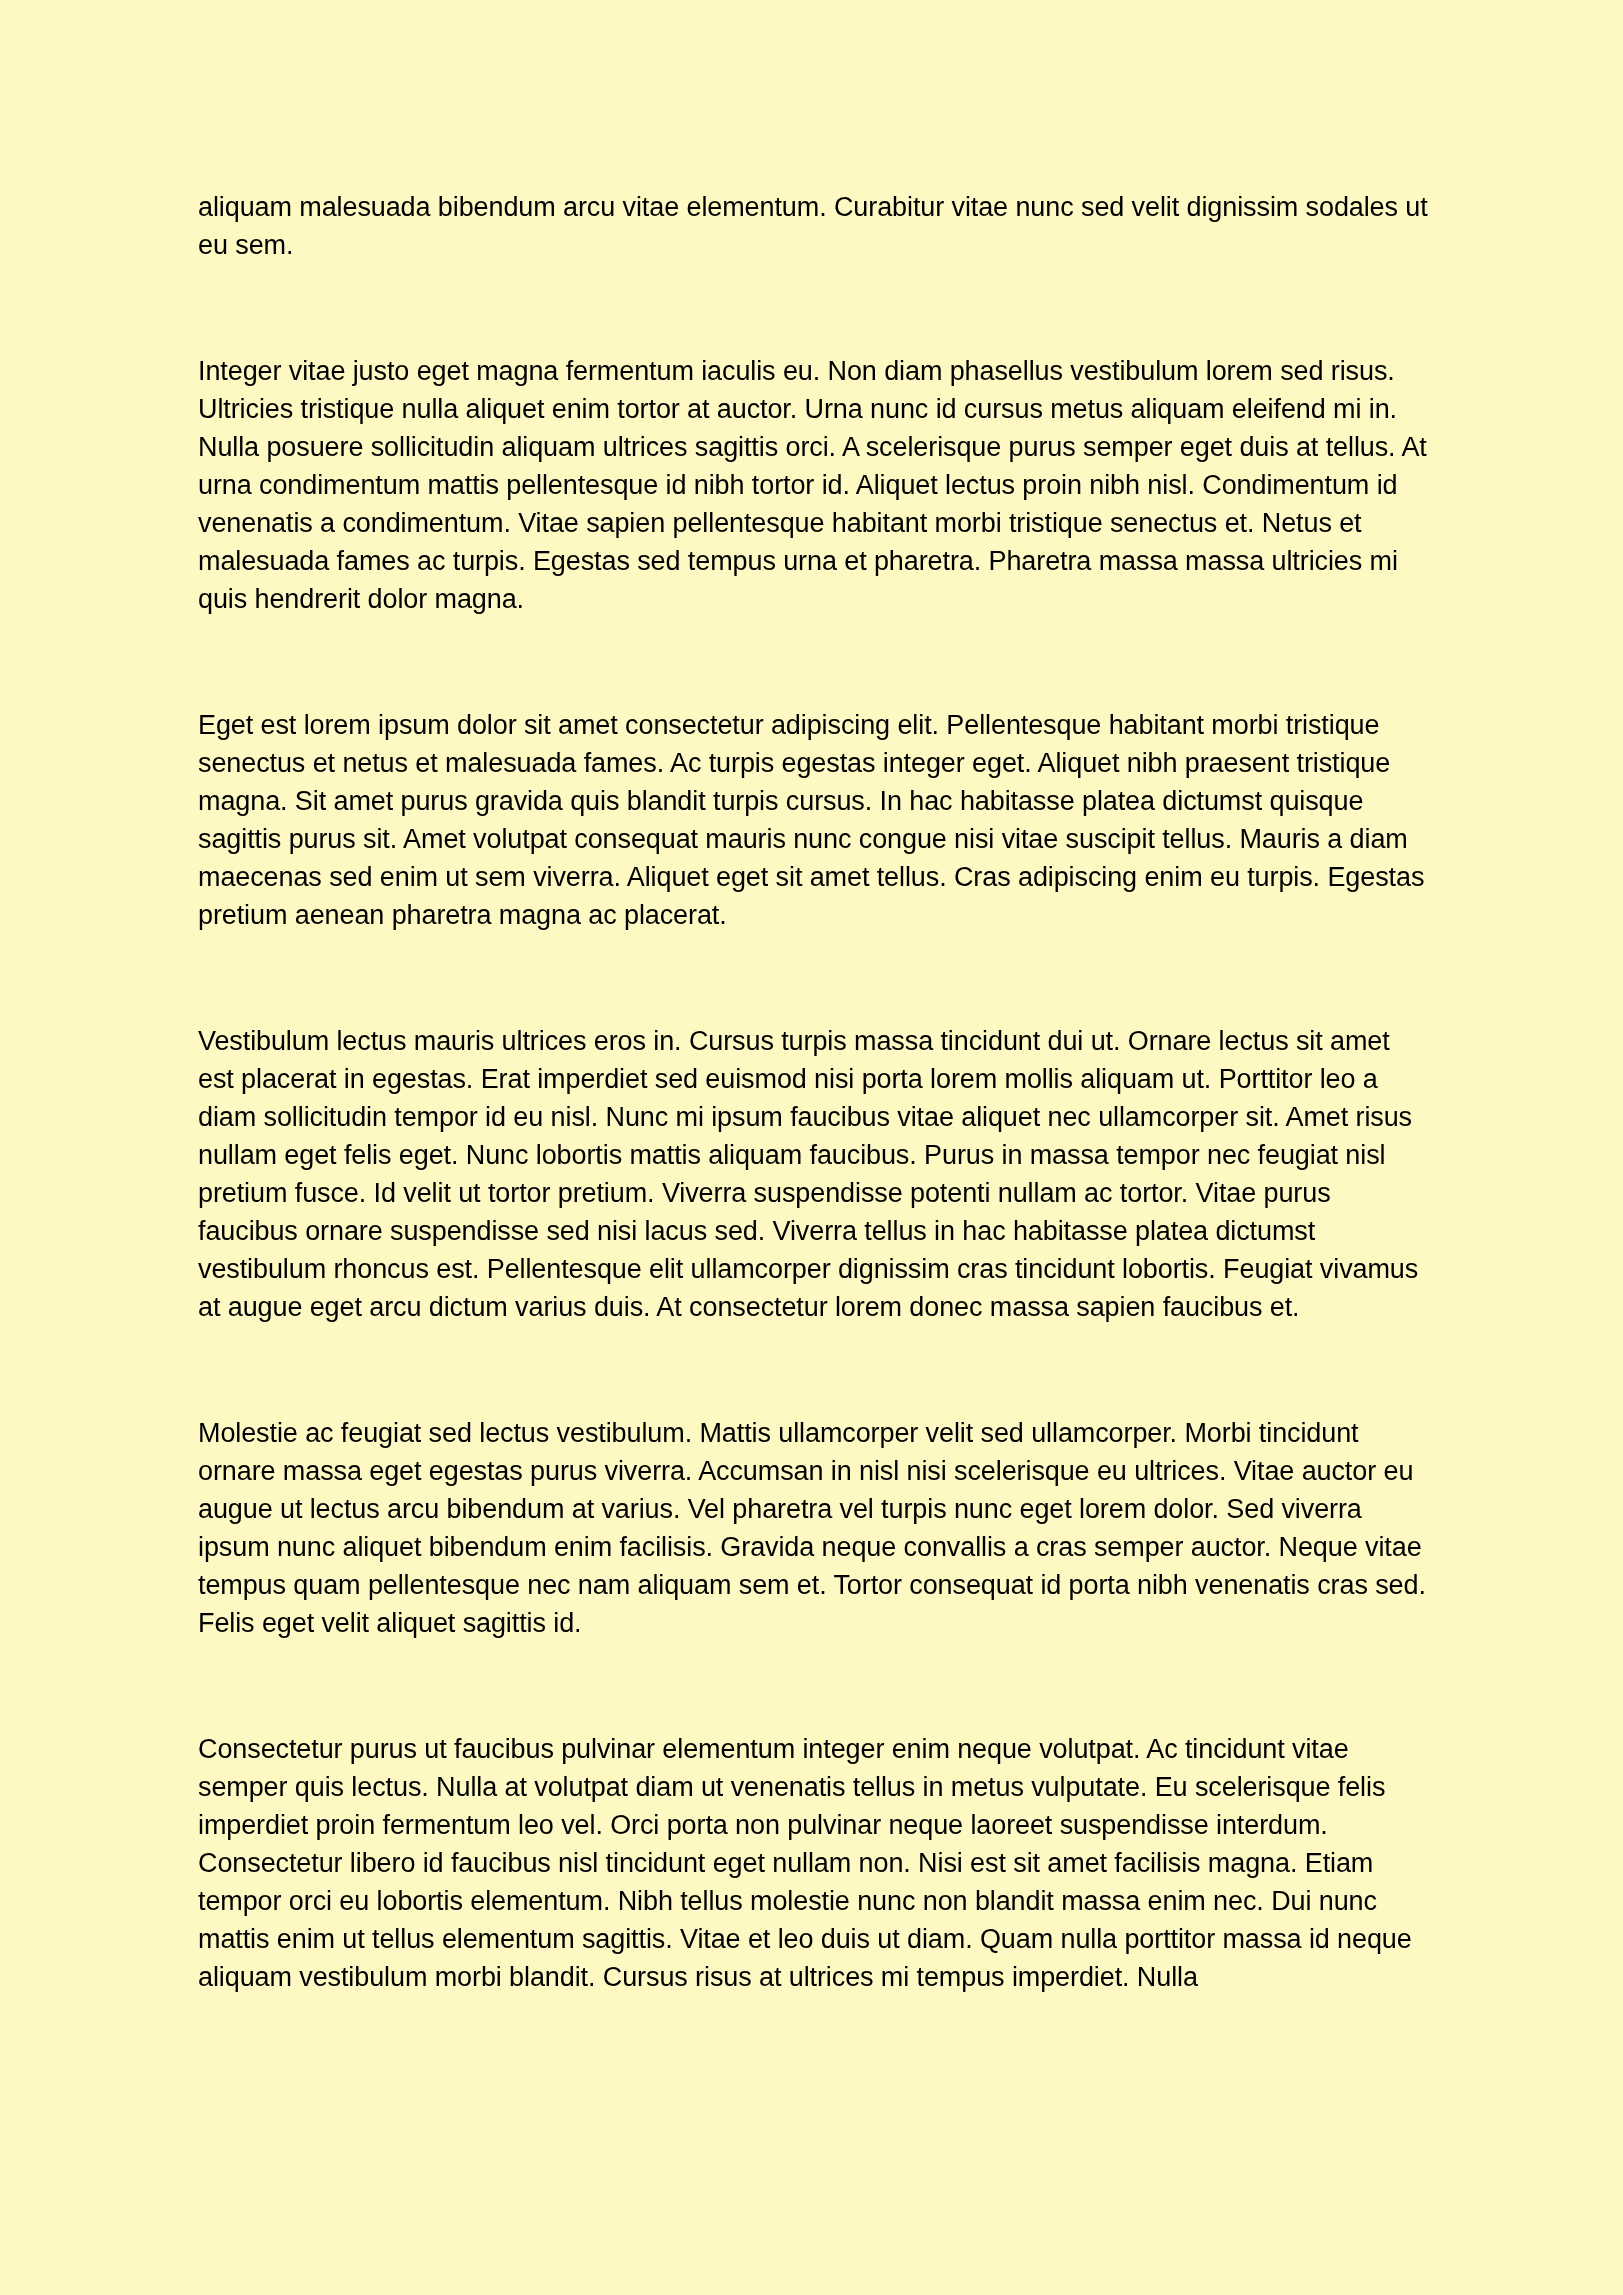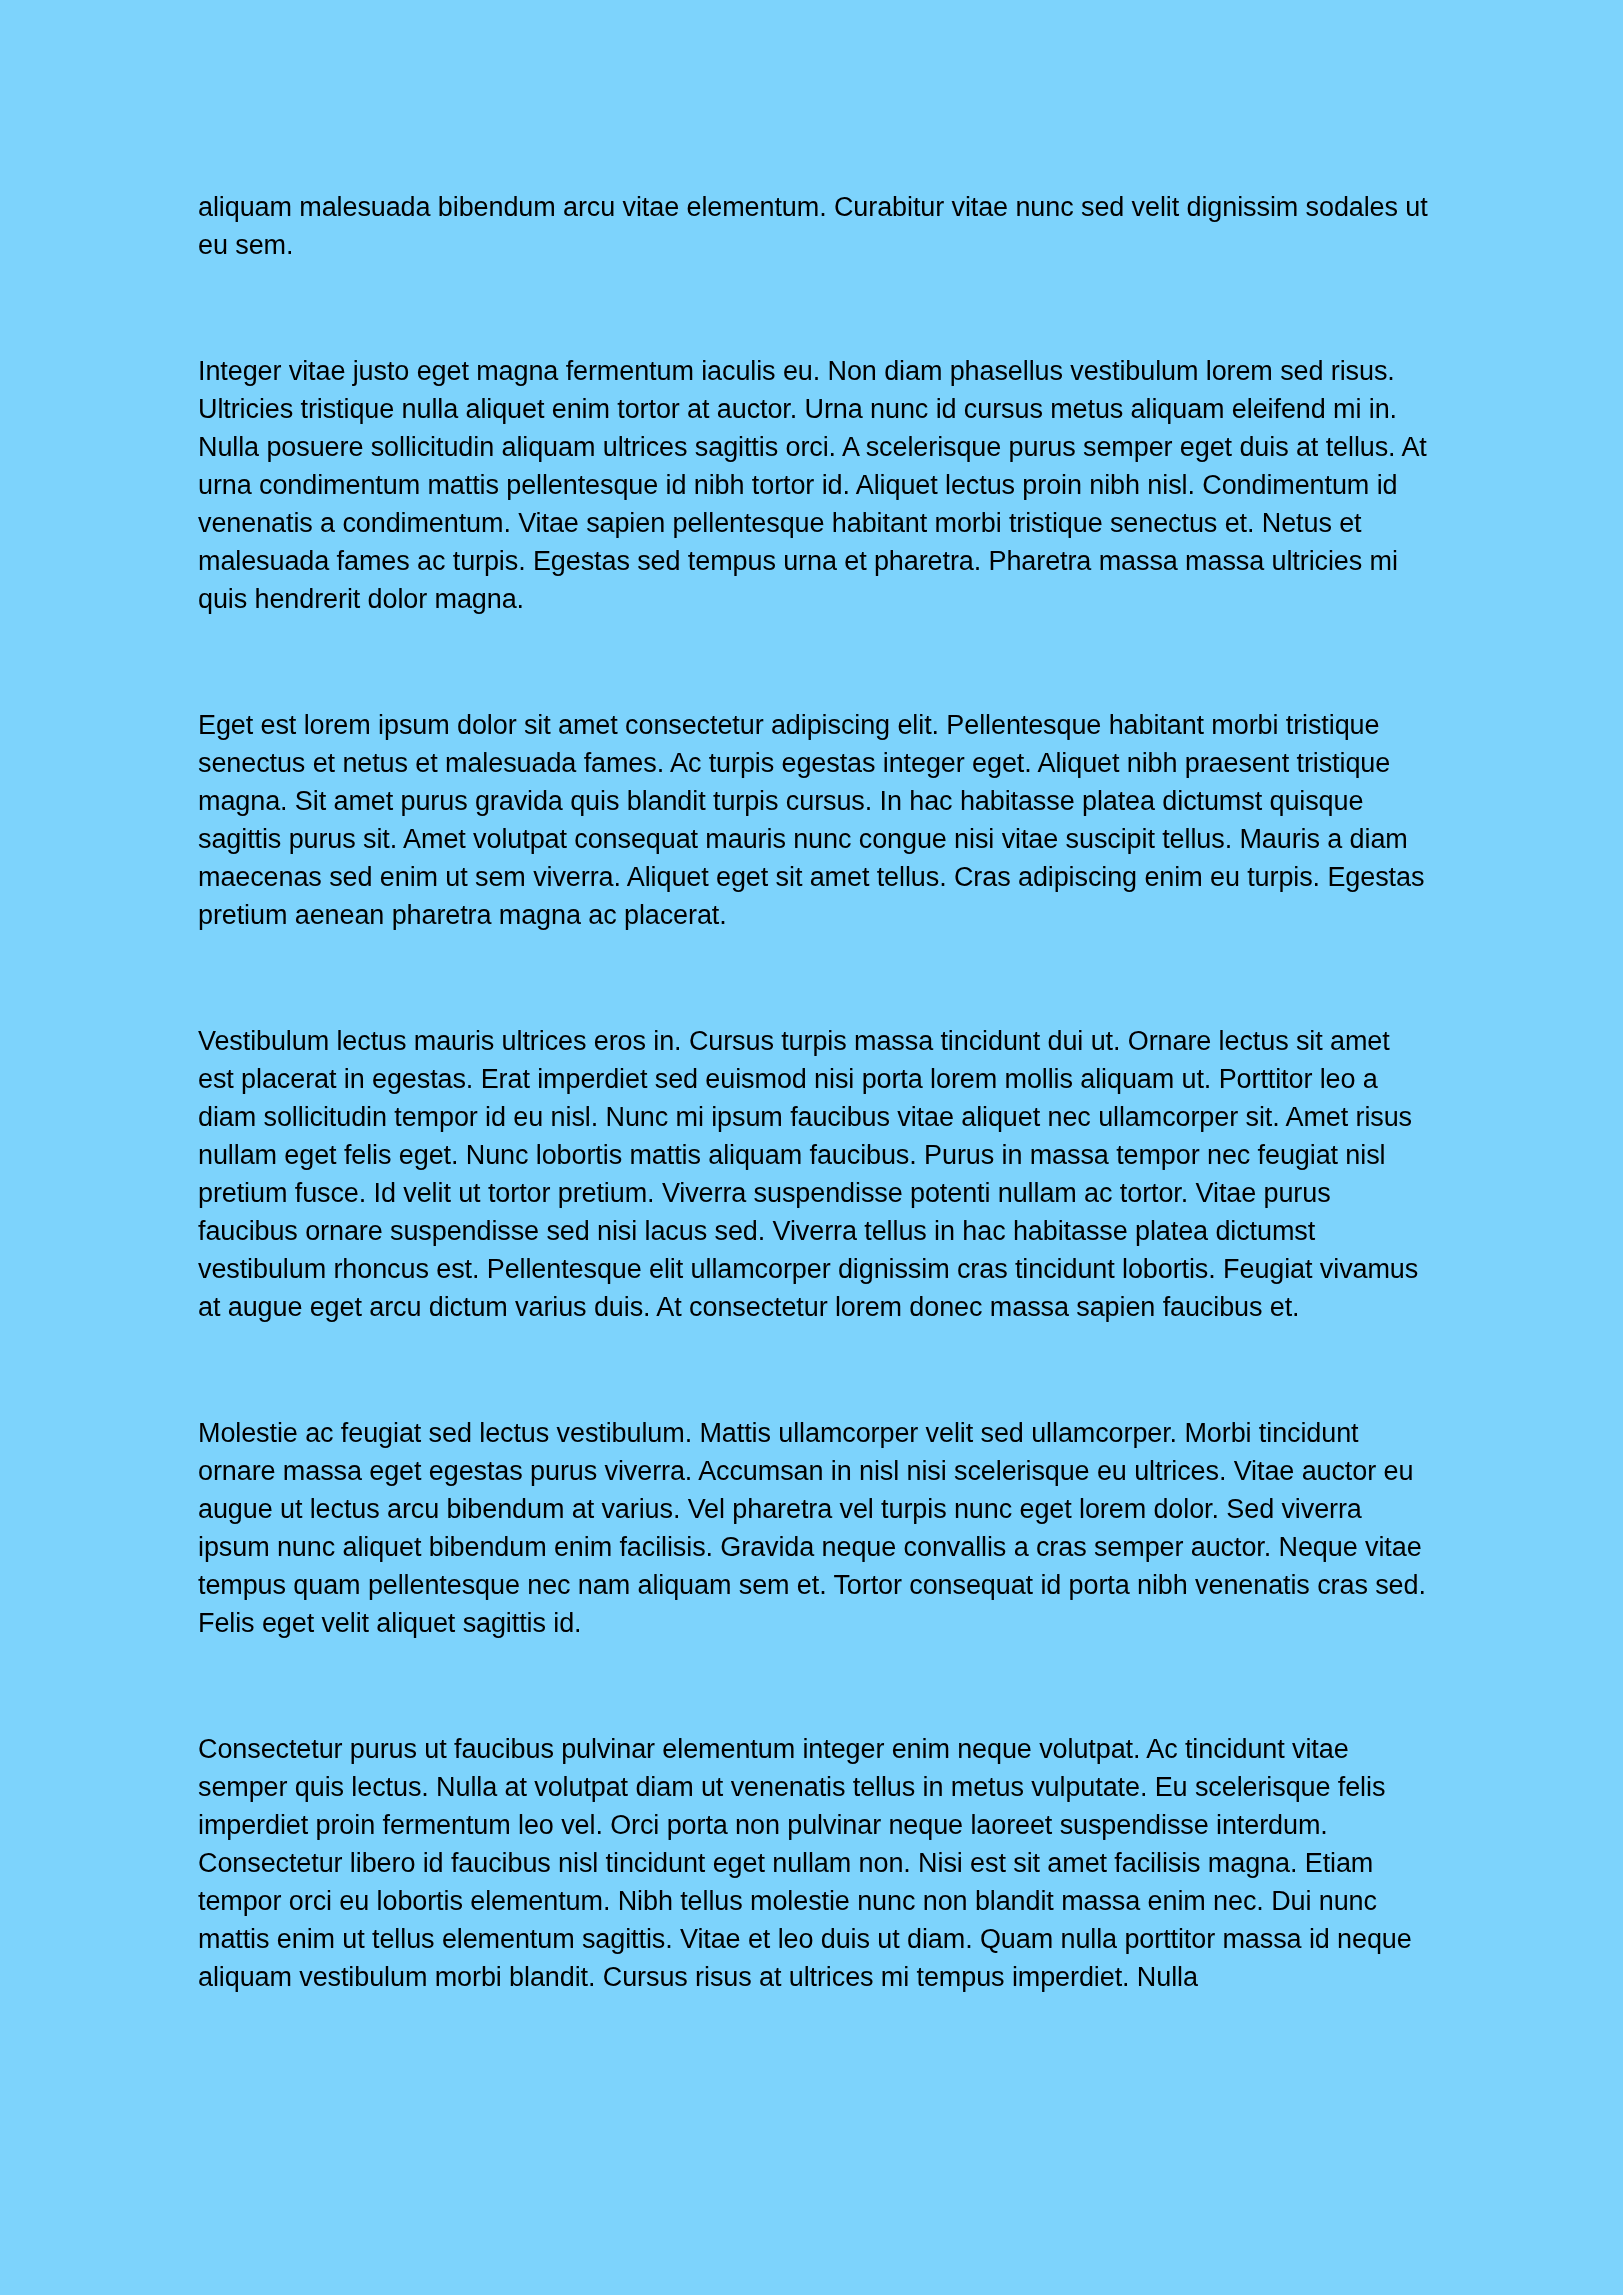--- a/index.html
+++ b/index.html
@@ -4,21 +4,21 @@
 <style>
   html, body {
     margin: 0;
     padding: 0;
     background: #ffffff;
   }
   .page {
     position: relative;
     width: 1623px;
     height: 2295px;
-    background: #7dd3fc;
+    background: #fef9c3;
     overflow: hidden;
     font-family: "Liberation Sans", sans-serif;
   }
   .content {
     position: absolute;
     left: 198px;
     top: 188px;
     width: 1230px;
     color: #000000;
   }

